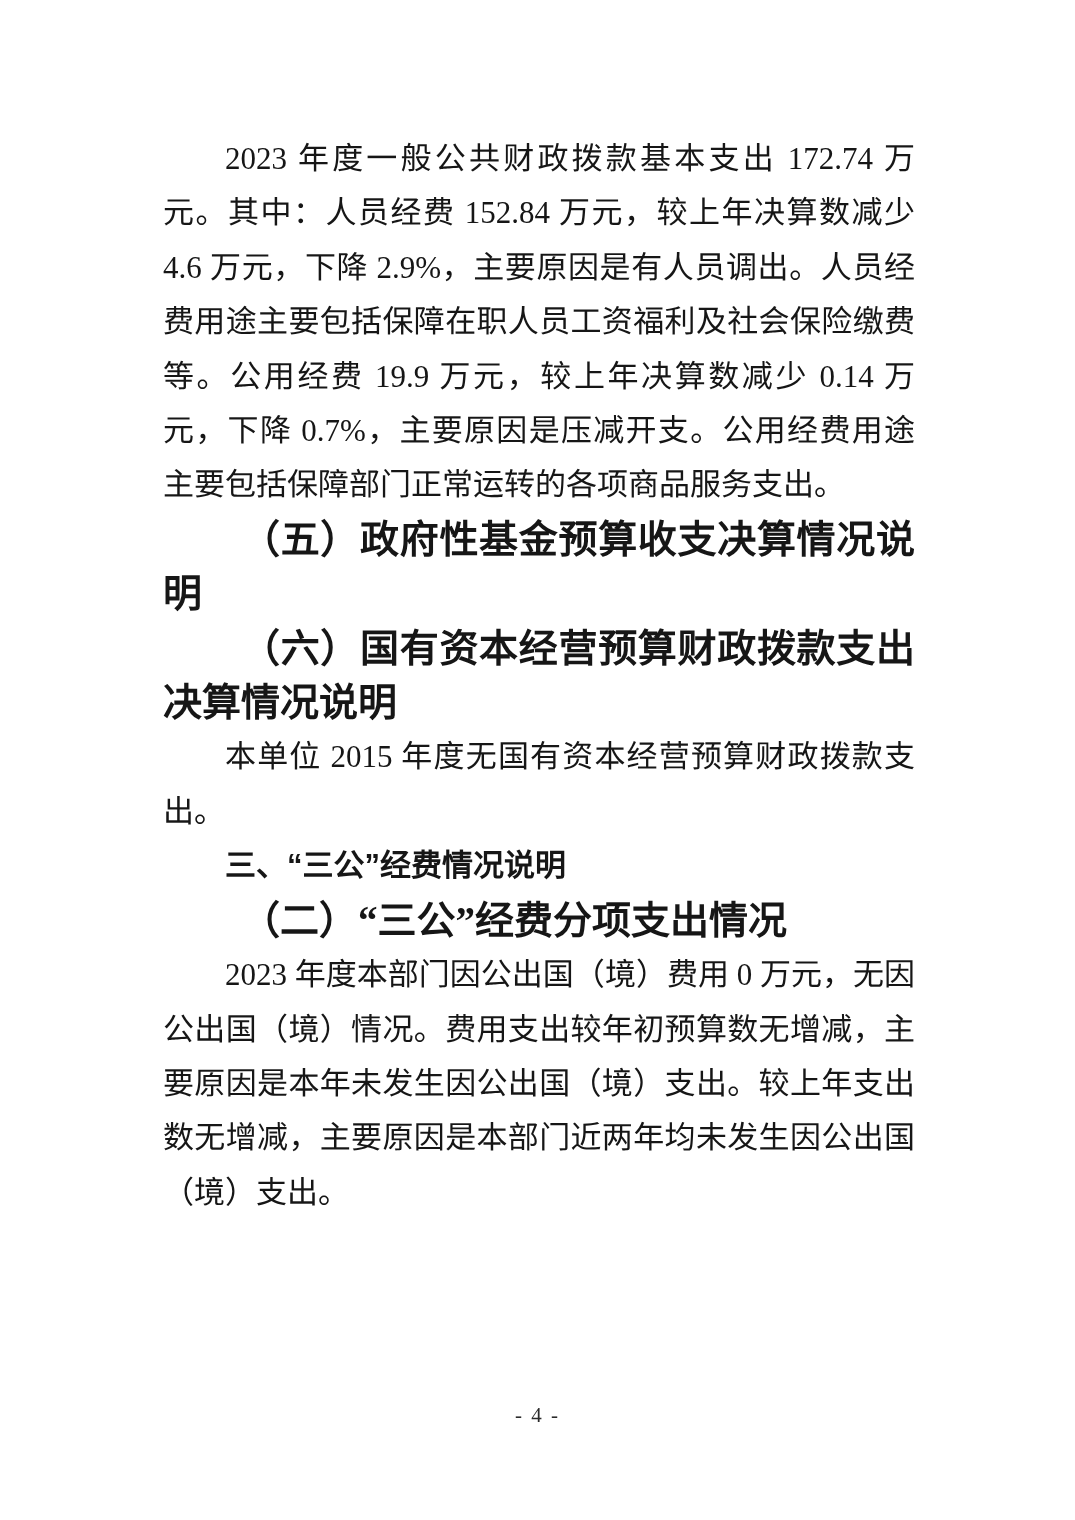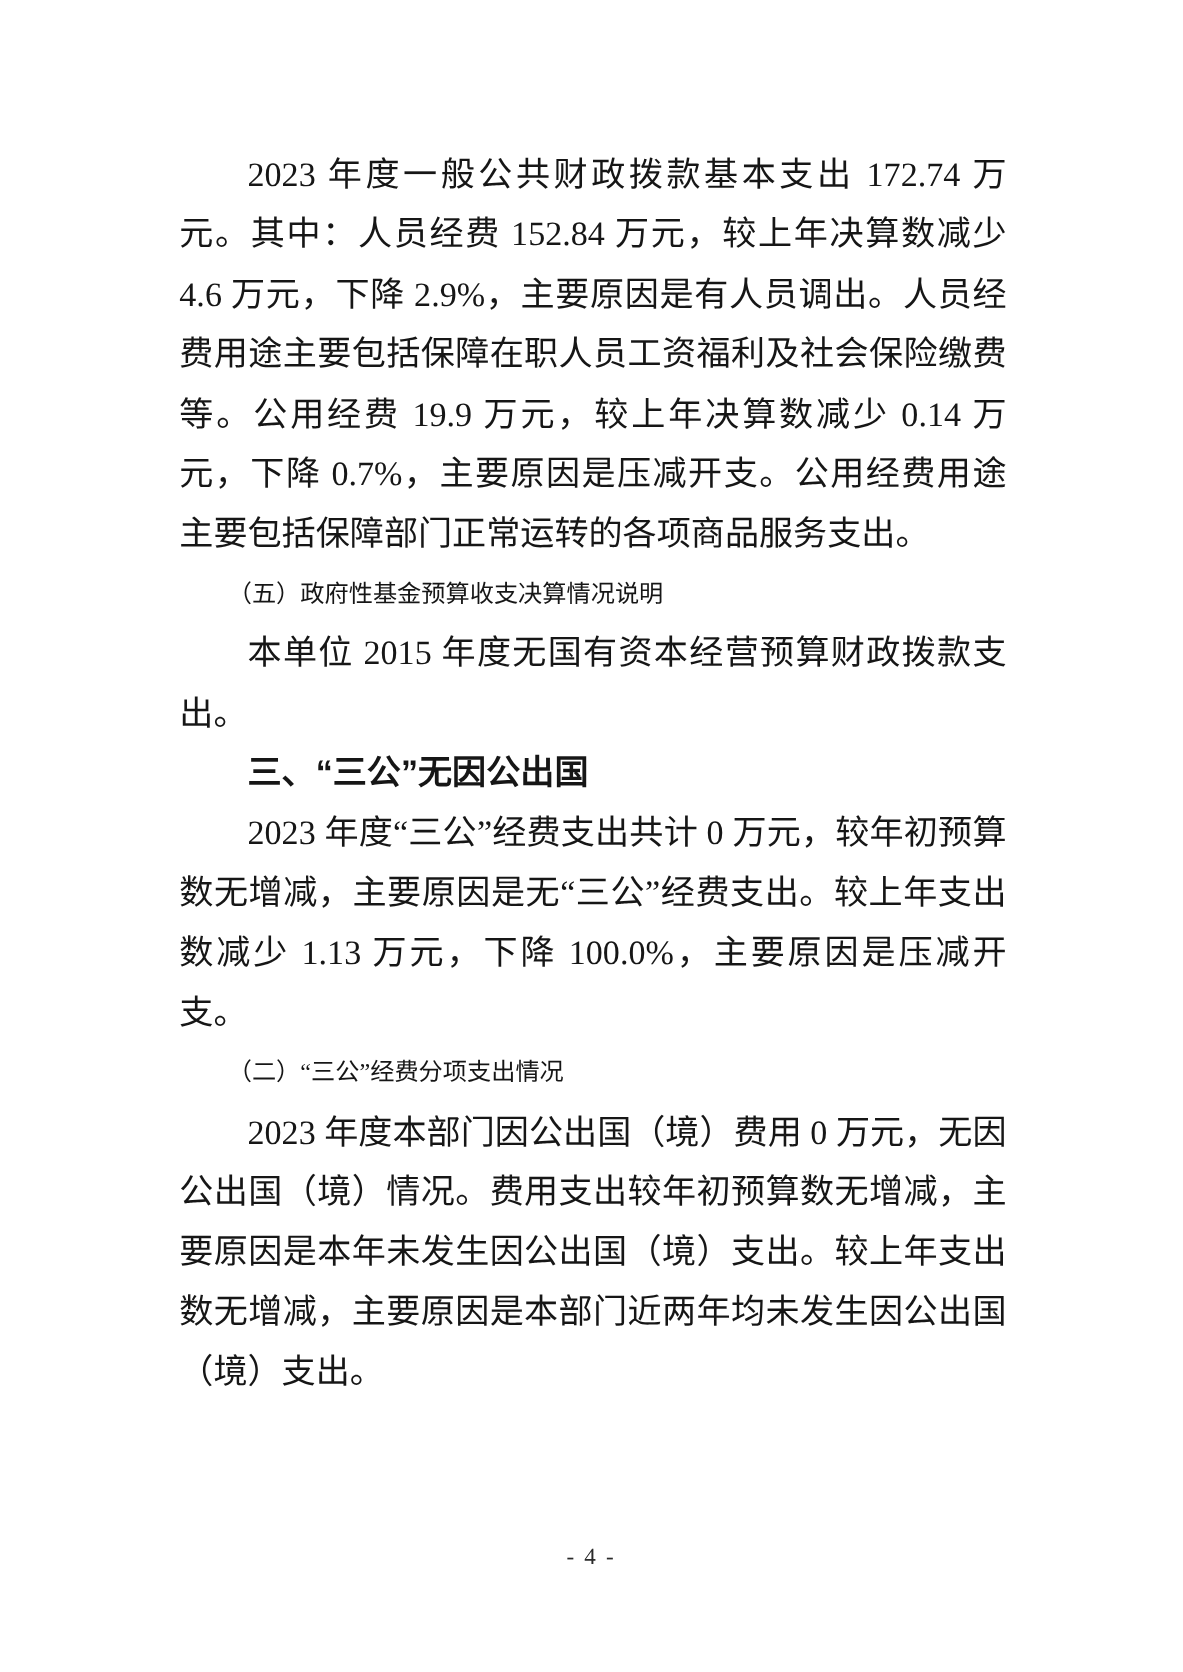--- a/index.html
+++ b/index.html
@@ -23,22 +23,22 @@
     line-height: 54.4px;
     text-align: justify;
     text-align-last: left;
   }
   .para {
     text-indent: 2em;
   }
   .h-kai {
     
     text-indent: 2em;
-    font-weight: normal;
-    font-size: 22px;
+    font-weight: bold;
+    font-size: 39px;
   }
   .h-major {
     
     text-indent: 2em;
     font-family: "Liberation Sans", "DejaVu Sans", sans-serif;
     font-weight: bold;
     font-size: 31px;
   }
   .footer {
     position: absolute;
@@ -51,20 +51,20 @@
     letter-spacing: 2px;
   }
 </style>
 </head>
 <body>
 
 <div class="page">
   <div class="content">
     <p class="para">2023 年度一般公共财政拨款基本支出 172.74 万元。其中：人员经费 152.84 万元，较上年决算数减少 4.6 万元，下降 2.9%，主要原因是有人员调出。人员经费用途主要包括保障在职人员工资福利及社会保险缴费等。公用经费 19.9 万元，较上年决算数减少 0.14 万元，下降 0.7%，主要原因是压减开支。公用经费用途主要包括保障部门正常运转的各项商品服务支出。</p>
     <p class="h-kai">（五）政府性基金预算收支决算情况说明</p>
+    <p class="h-kai">（六）国有资本经营预算财政拨款支出决算情况说明</p>
     <p class="para">本单位 2015 年度无国有资本经营预算财政拨款支出。</p>
-    <p class="h-major">三、“三公”无因公出国</p>
-    <p class="para">2023 年度“三公”经费支出共计 0 万元，较年初预算数无增减，主要原因是无“三公”经费支出。较上年支出数减少 1.13 万元，下降 100.0%，主要原因是压减开支。</p>
+    <p class="h-major">三、“三公”经费情况说明</p>
     <p class="h-kai">（二）“三公”经费分项支出情况</p>
     <p class="para">2023 年度本部门因公出国（境）费用 0 万元，无因公出国（境）情况。费用支出较年初预算数无增减，主要原因是本年未发生因公出国（境）支出。较上年支出数无增减，主要原因是本部门近两年均未发生因公出国（境）支出。</p>
   </div>
   <div class="footer">- 4 -</div>
 </div>
 
 </body></html>

